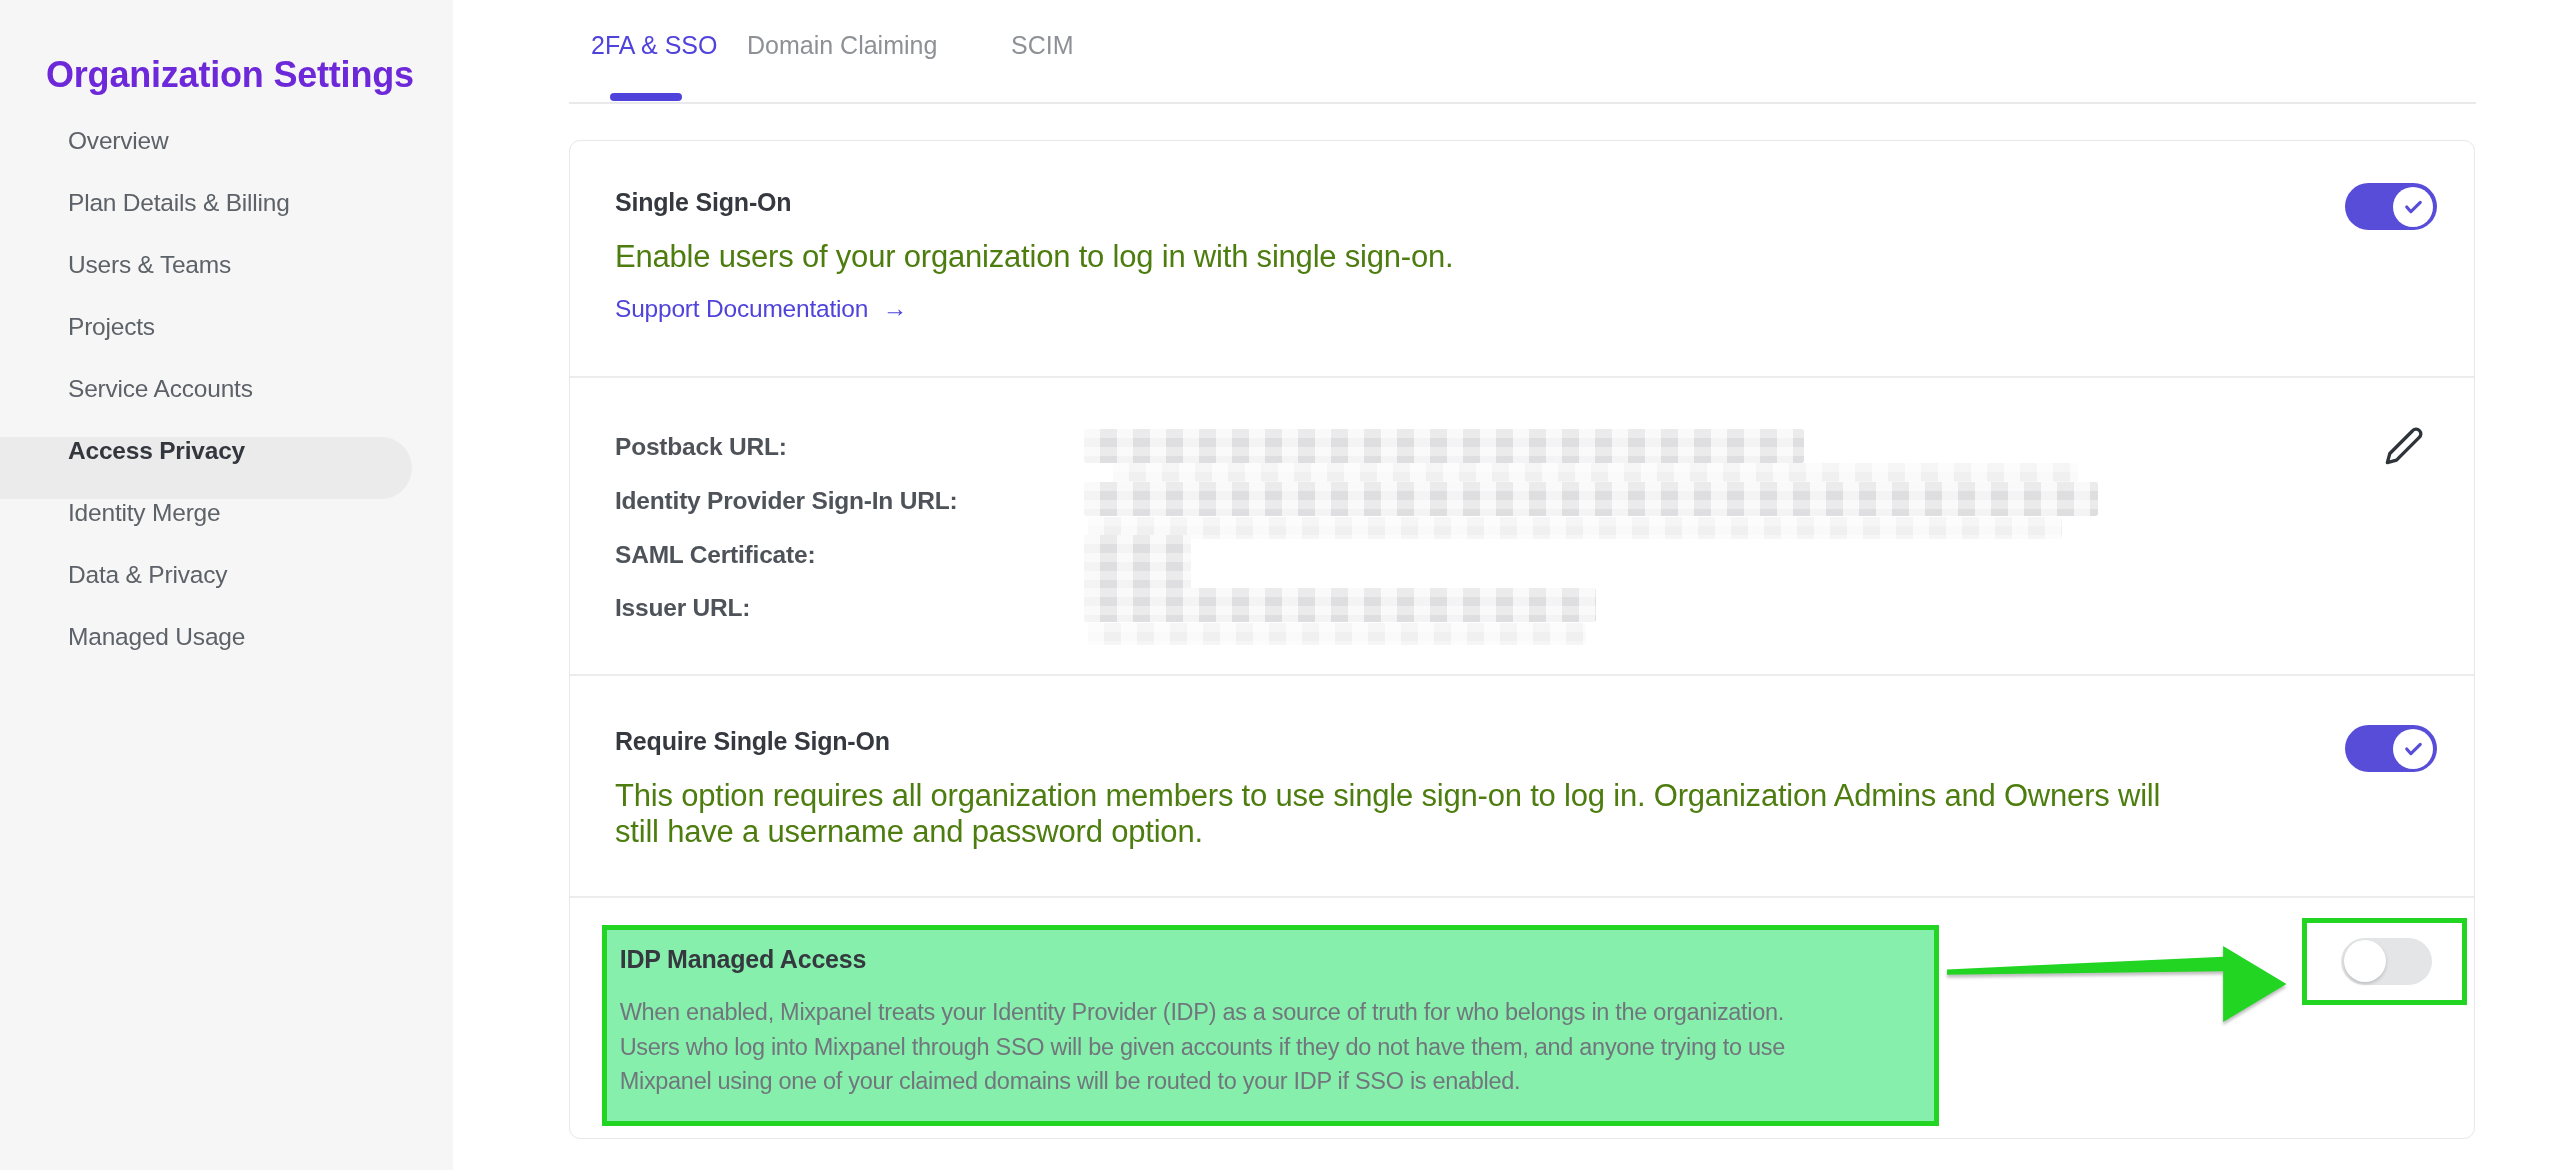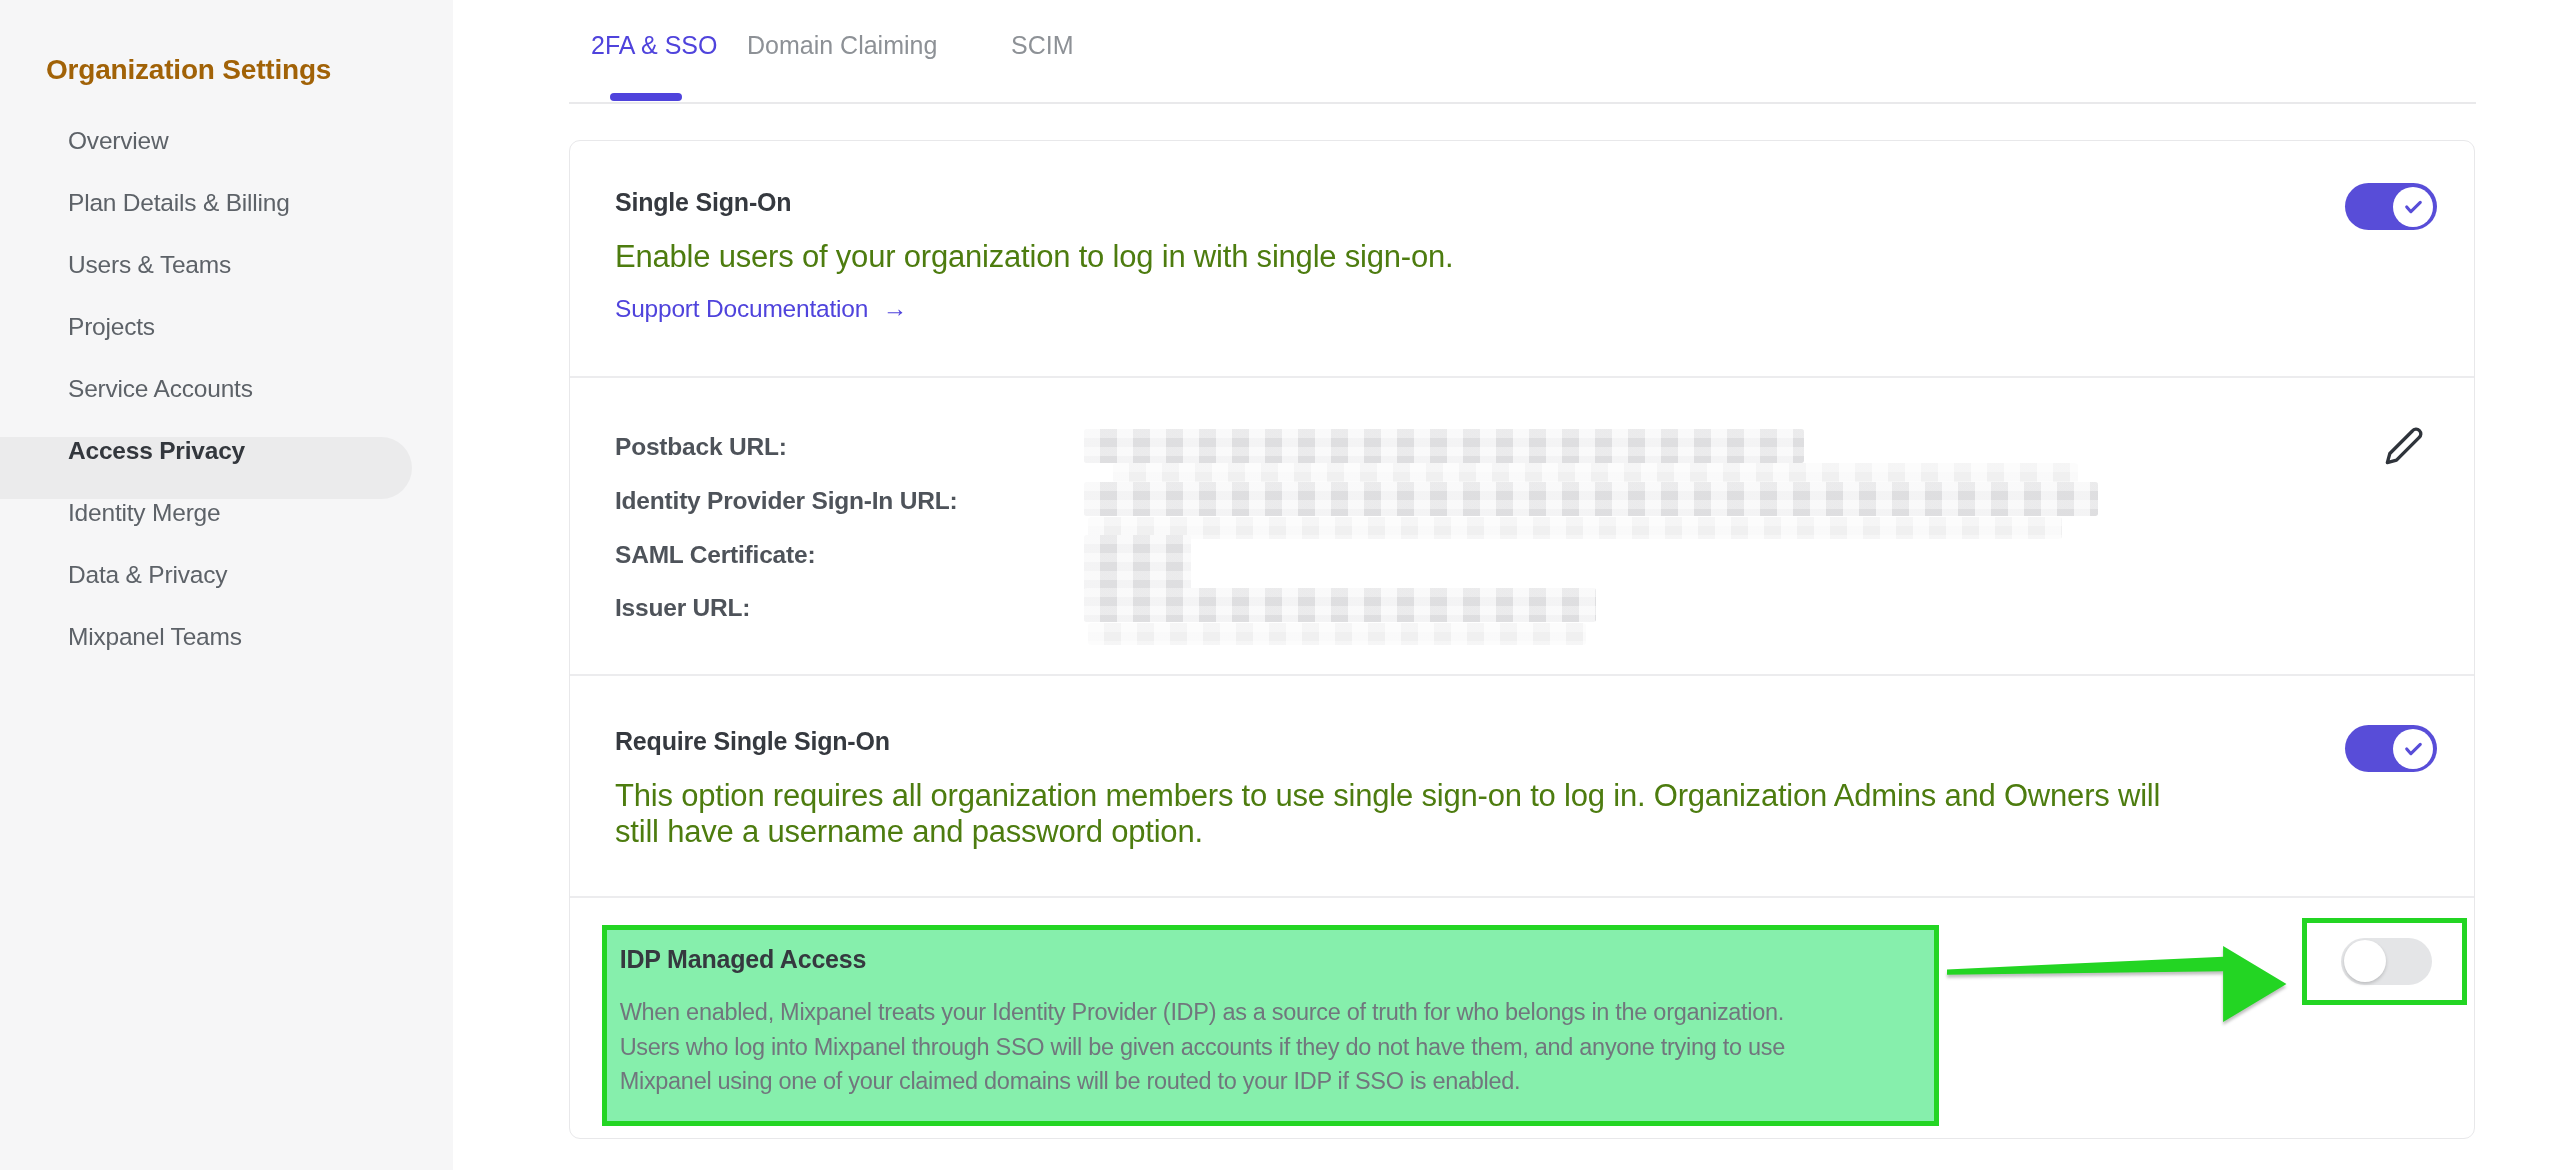--- a/index.html
+++ b/index.html
@@ -3,22 +3,22 @@
 <meta charset="utf-8">
 <title>Organization Settings</title>
 <style>
   * { margin:0; padding:0; box-sizing:border-box; }
   html,body { width:2576px; height:1170px; background:#ffffff;
     font-family:"Liberation Sans","DejaVu Sans",sans-serif; overflow:hidden; }
   .page { position:relative; width:2576px; height:1170px; }
 
   
   .sidebar { position:absolute; left:0; top:0; width:453px; height:1170px; background:#f6f6f7; }
-  .sidebar-title { position:absolute; left:46px; top:54px; font-size:28px; font-weight:700;
-    color:#a16207; letter-spacing:-0.2px; white-space:nowrap; }
+  .sidebar-title { position:absolute; left:46px; top:54px; font-size:36px; font-weight:700;
+    color:#6d28d9; letter-spacing:-0.2px; white-space:nowrap; }
   .nav { position:absolute; left:0; top:127px; width:453px; }
   .nav-item { width:412px; height:62px; display:flex; align-items:flex-start; padding-left:68px;
     font-size:24.5px; color:#5d6268; letter-spacing:-0.2px; white-space:nowrap; cursor:pointer; }
   .nav-item.active { background:#ebebec; border-radius:0 31px 31px 0; color:#33373d; font-weight:700; }
 
   
   .tab { position:absolute; top:18px; height:54px; line-height:54px; font-size:25px;
     color:#8d9196; white-space:nowrap; cursor:pointer; }
   .tab.active { color:var(--accent-text,#4f43dc); }
   .tab-underline { position:absolute; left:610px; top:93px; width:72px; height:8.2px;
@@ -101,21 +101,21 @@
       <div class="nav-item active">
           <span>Access Privacy</span>
         </div>
       <div class="nav-item">
           <span>Identity Merge</span>
         </div>
       <div class="nav-item">
           <span>Data &amp; Privacy</span>
         </div>
       <div class="nav-item">
-          <span>Mixpanel Teams</span>
+          <span>Managed Usage</span>
         </div>
     </nav>
   </aside>
 
   <div class="tab active" style="left:591px">2FA &amp; SSO</div>
   <div class="tab" style="left:747px">Domain Claiming</div>
   <div class="tab" style="left:1011px">SCIM</div>
   <div class="tab-underline"></div>
   <div class="tabbar-divider"></div>
 

